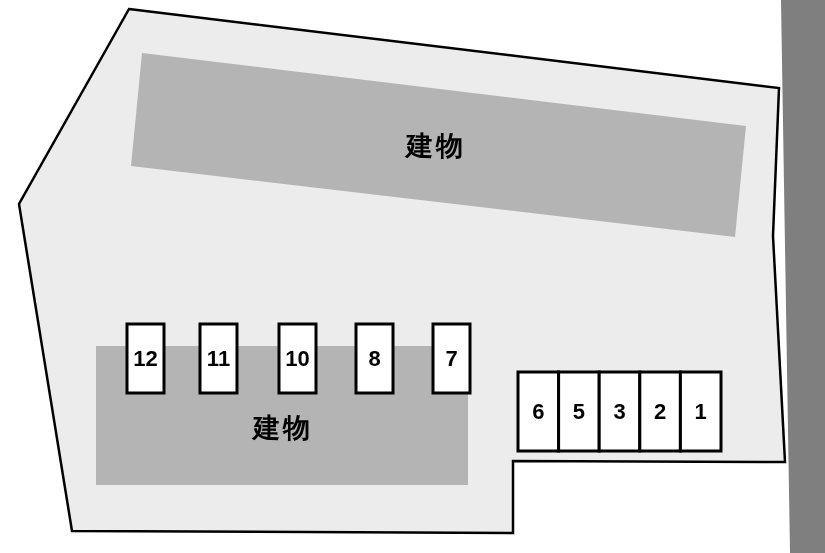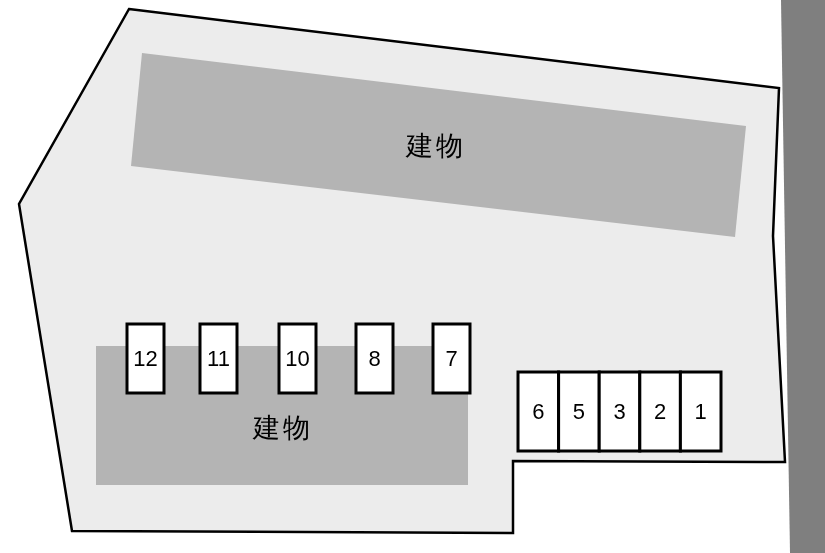--- a/index.html
+++ b/index.html
@@ -8,20 +8,21 @@
     background: #ffffff;
     width: 825px;
     height: 553px;
     overflow: hidden;
     font-family: "Liberation Sans", "DejaVu Sans", sans-serif;
   }
   .stage {
     position: relative;
     width: 825px;
     height: 553px;
+    font-weight: bold;
   }
   svg { display: block; }
   .site-outline {
     fill: #ececec;
     stroke: #000000;
     stroke-width: 2.5;
     stroke-linejoin: miter;
   }
   .building {
     fill: #b4b4b4;

